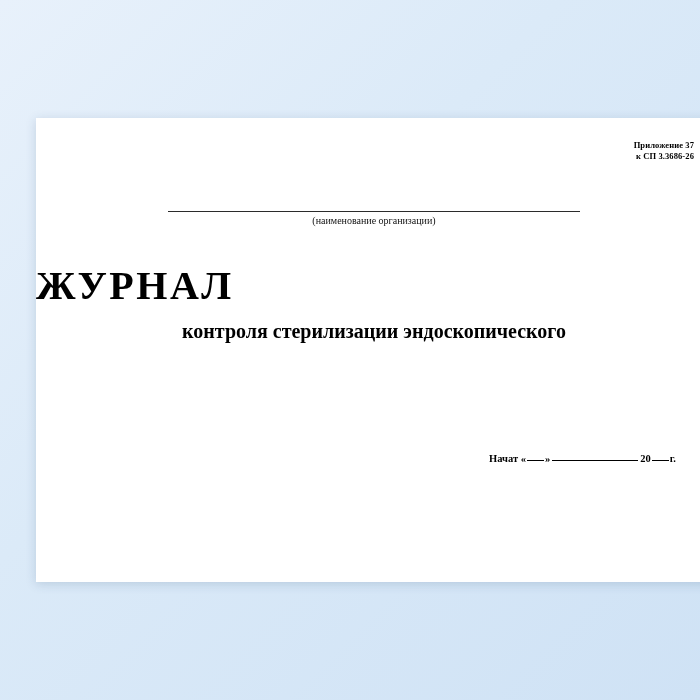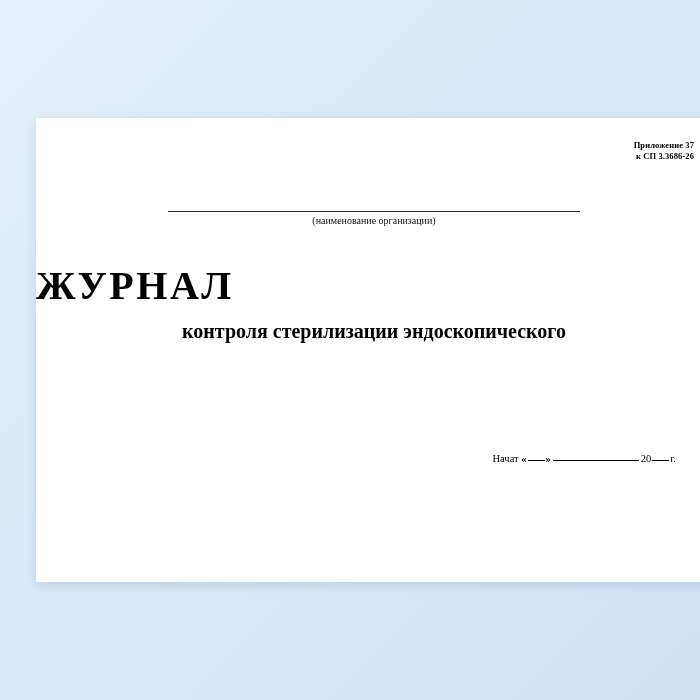--- a/index.html
+++ b/index.html
@@ -98,31 +98,31 @@
     text-align: right;
     font-size: 10.5px;
     font-weight: bold;
     color: #000;
     line-height: 2.1;
   }
   .date-row {
     white-space: nowrap;
   }
   .date-label {
-    font-weight: normal;
+    font-weight: bold;
   }
   .date-gap {
     display: inline-block;
     width: 86px;
     border-bottom: 1px solid #000;
     margin: 0 2px;
     vertical-align: 1px;
   }
   .date-tail {
-    font-weight: normal;
+    font-weight: bold;
   }
   .date-small-gap {
     display: inline-block;
     width: 17px;
     border-bottom: 1px solid #000;
     margin: 0 1px;
     vertical-align: 1px;
   }
 </style>
 </head>

